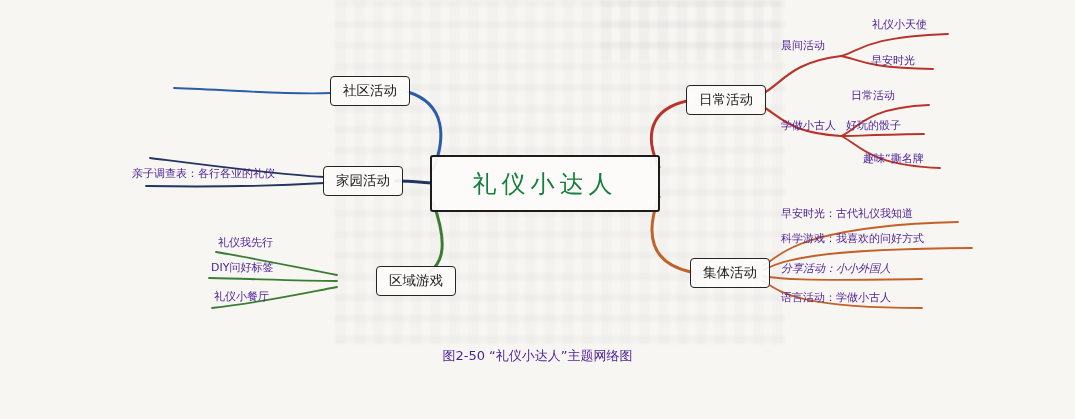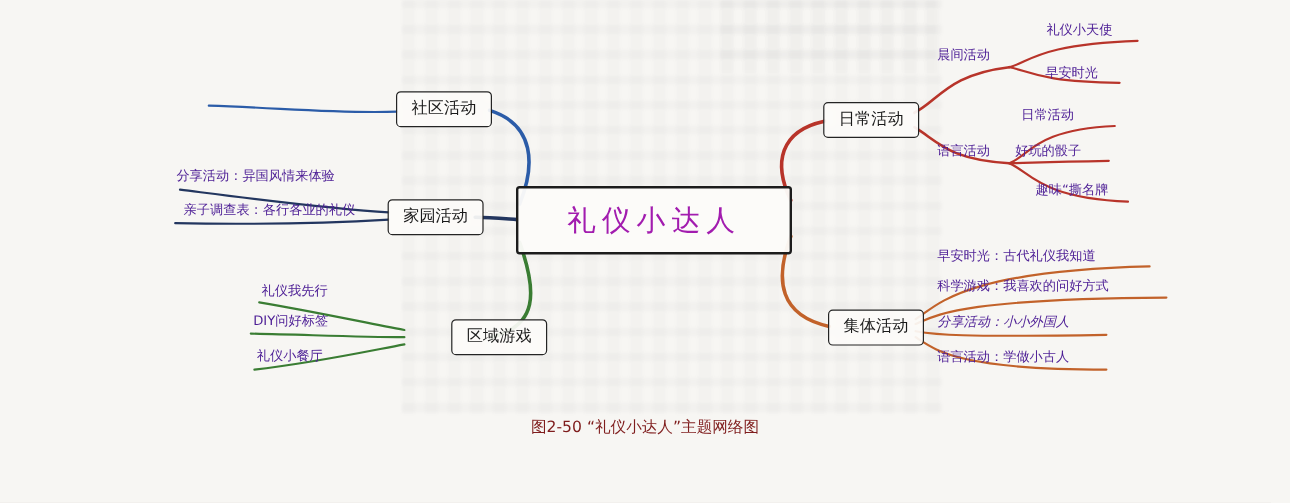--- a/index.html
+++ b/index.html
@@ -53,38 +53,38 @@
   .center-node {
     position: absolute;
     left: 430px; top: 155px;
     width: 230px; height: 57px;
     border: 2px solid #1c1c1c;
     border-radius: 3px;
     background: rgba(252, 251, 249, 0.96);
     display: flex; align-items: center; justify-content: center;
     font-size: 24px;
     letter-spacing: 5px;
-    color: #a21caf;
+    color: #15803d;
   }
 
   .leaf {
     position: absolute;
     font-size: 11px;
     color: #4c1d95;
     white-space: nowrap;
     line-height: 1.2;
   }
 
   .caption {
     position: absolute;
     left: 0; right: 0;
     top: 347px;
     text-align: center;
     font-size: 13px;
-    color: #7f1d1d;
+    color: #4c1d95;
   }
 </style>
 </head>
 <body>
 
 <div class="stage">
 
   <div class="bleed bleed-1"></div>
   <div class="bleed bleed-2"></div>
 
@@ -119,30 +119,29 @@
   </svg>
 
   <div class="center-node">礼仪小达人</div>
 
   <div class="node" style="left:330px; top:76px;">社区活动</div>
   <div class="node" style="left:323px; top:166px;">家园活动</div>
   <div class="node" style="left:336px; top:266px;margin-left:40px;">区域游戏</div>
   <div class="node" style="left:686px; top:85px;">日常活动</div>
   <div class="node" style="left:690px; top:258px;text-align:center;">集体活动</div>
 
-  <div class="leaf" style="left:147px; top:140px;">分享活动：异国风情来体验</div>
-  <div class="leaf" style="left:153px; top:168px;">亲子调查表：各行各业的礼仪</div>
+  <div class="leaf" style="left:132px; top:168px;font-family:Liberation Mono, monospace;">亲子调查表：各行各业的礼仪</div>
   <div class="leaf" style="left:218px; top:236px;">礼仪我先行</div>
   <div class="leaf" style="left:211px; top:261px;">DIY问好标签</div>
   <div class="leaf" style="left:214px; top:290px;">礼仪小餐厅</div>
 
   <div class="leaf" style="left:781px; top:39px;">晨间活动</div>
   <div class="leaf" style="left:872px; top:18px;">礼仪小天使</div>
   <div class="leaf" style="left:871px; top:54px;">早安时光</div>
-  <div class="leaf" style="left:781px; top:119px;">语言活动</div>
+  <div class="leaf" style="left:781px; top:119px;">学做小古人</div>
   <div class="leaf" style="left:851px; top:89px;">日常活动</div>
   <div class="leaf" style="left:846px; top:119px;">好玩的骰子</div>
   <div class="leaf" style="left:863px; top:152px;">趣味“撕名牌</div>
 
   <div class="leaf" style="left:781px; top:207px;">早安时光：古代礼仪我知道</div>
   <div class="leaf" style="left:781px; top:232px;">科学游戏：我喜欢的问好方式</div>
   <div class="leaf" style="left:781px; top:262px;font-style:italic;">分享活动：小小外国人</div>
   <div class="leaf" style="left:781px; top:291px;">语言活动：学做小古人</div>
 
   <div class="caption">图2-50 “礼仪小达人”主题网络图</div>

